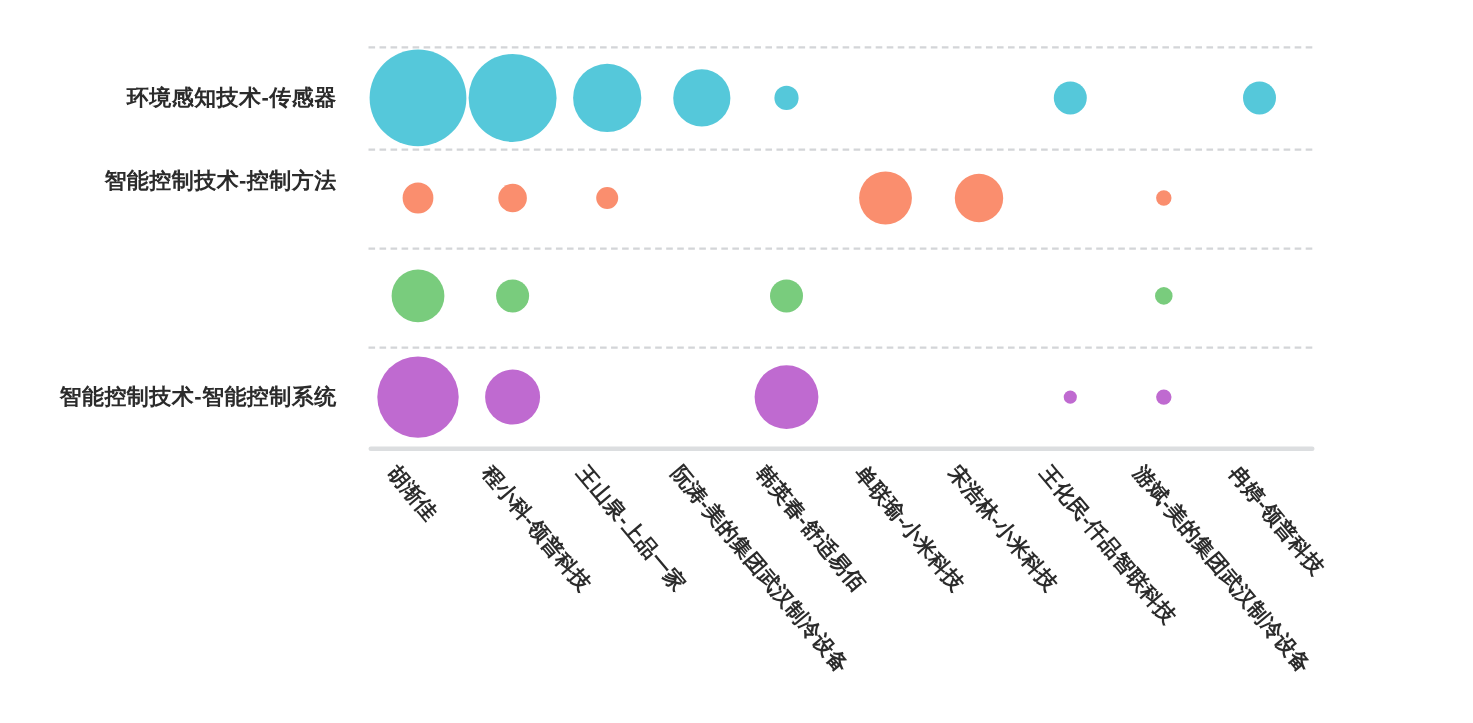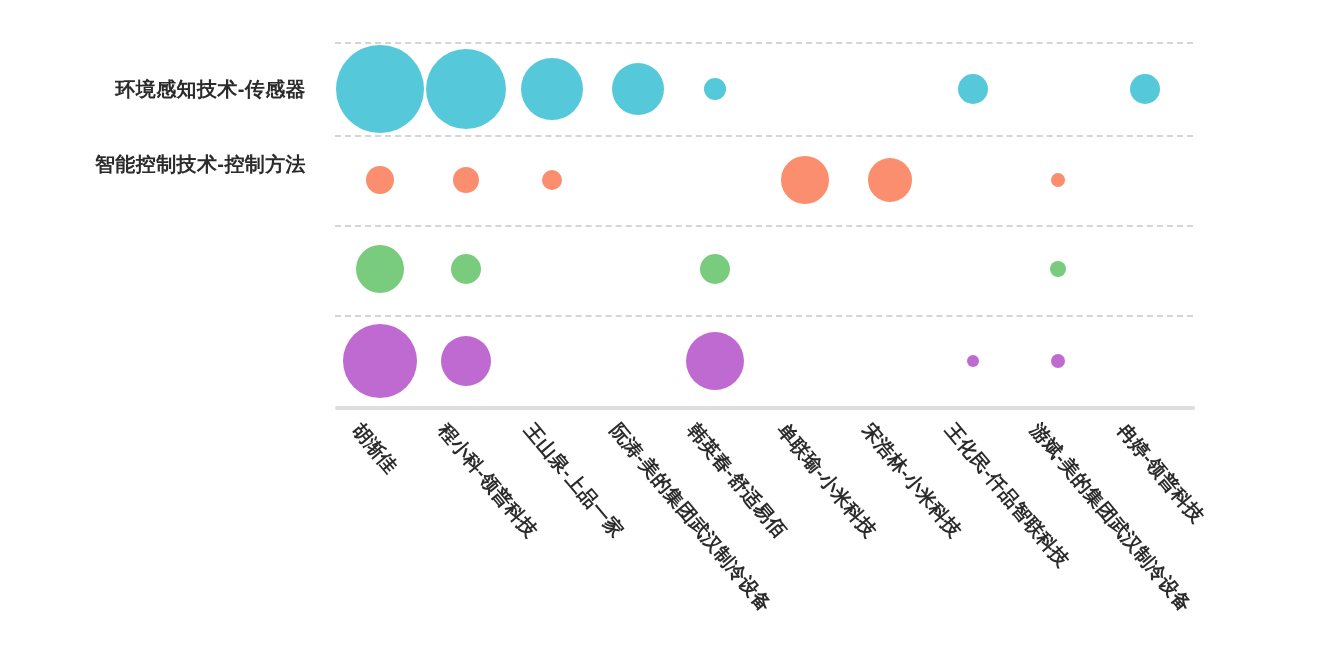--- a/index.html
+++ b/index.html
@@ -63,20 +63,21 @@
   }
 </style>
 </head>
 <body>
 
 <div id="chart-root">
 
   <div class="ylabels">
       <div class="ylabel" style="top: 89px;">环境感知技术-传感器</div>
       <div class="ylabel" style="top: 164px;">智能控制技术-控制方法</div>
+      <div class="ylabel" style="top: 361px;">智能控制技术-智能控制系统</div>
     </div>
 
   <div class="plot-area">
     <div id="gridlines">
         <div class="gridline" style="top: 22px;"></div>
         <div class="gridline" style="top: 115px;"></div>
         <div class="gridline" style="top: 205px;"></div>
         <div class="gridline" style="top: 295px;"></div>
       </div>
     <div id="bubbles">

